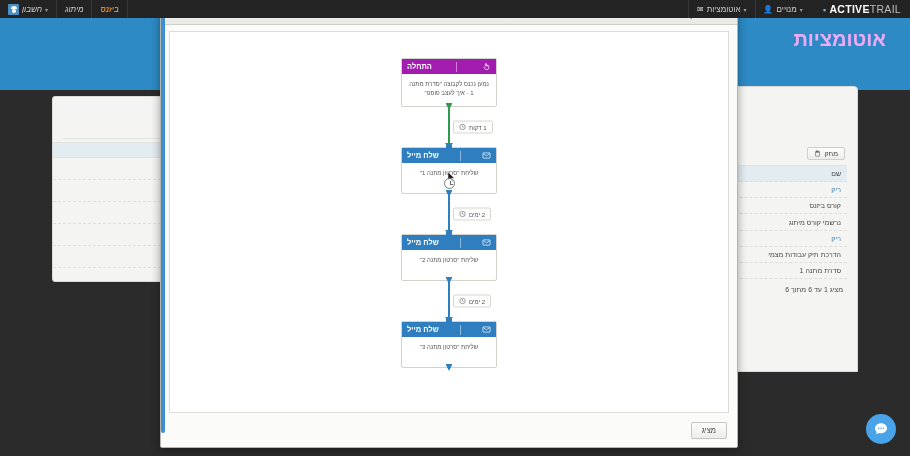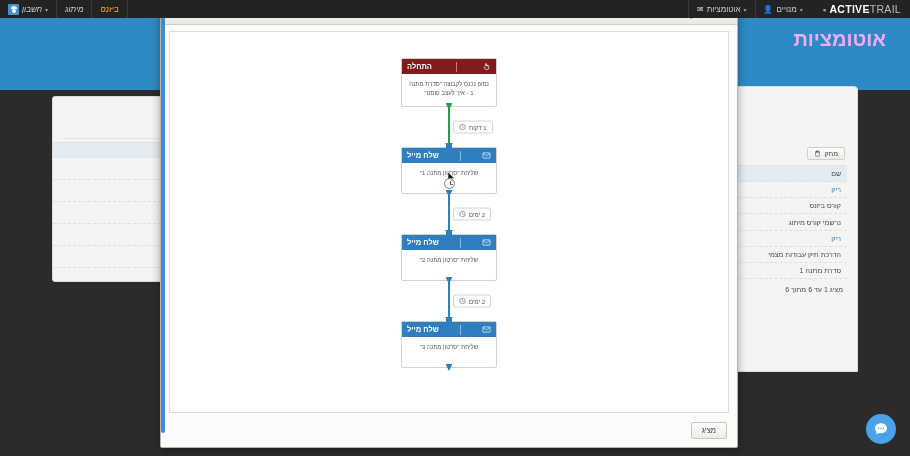--- a/index.html
+++ b/index.html
@@ -158,21 +158,21 @@
   
   .flow { position: absolute; top: 26px; left: 0; right: 0; display: flex; flex-direction: column; align-items: center; }
   .node {
     width: 96px; background: #ffffff; border: 1px solid #d3d3cd;
     border-radius: 2px; direction: rtl; position: relative;
   }
   .node-head {
     height: 15px; display: flex; align-items: center; justify-content: space-between;
     padding: 0 5px; color: #fff; font-size: 7.5px; font-weight: bold;
   }
-  .node-head.start { background: #7f1d1d; }
+  .node-head.start { background: #a21caf; }
   .node-head.mail  { background: #2f7fc0; }
   .node-head .nh-ico { display: flex; align-items: center; }
   .node-head .nh-ico svg { width: 9px; height: 9px; }
   .node-head .nh-sep { width: 1px; height: 10px; background: rgba(255,255,255,.45); }
   .node-body {
     min-height: 30px; padding: 6px 6px 8px; font-size: 6px; color: #555;
     text-align: center; line-height: 1.5; direction: rtl;
   }
   .node .anchor-top, .node .anchor-bottom {
     position: absolute; left: 50%; transform: translateX(-50%);

